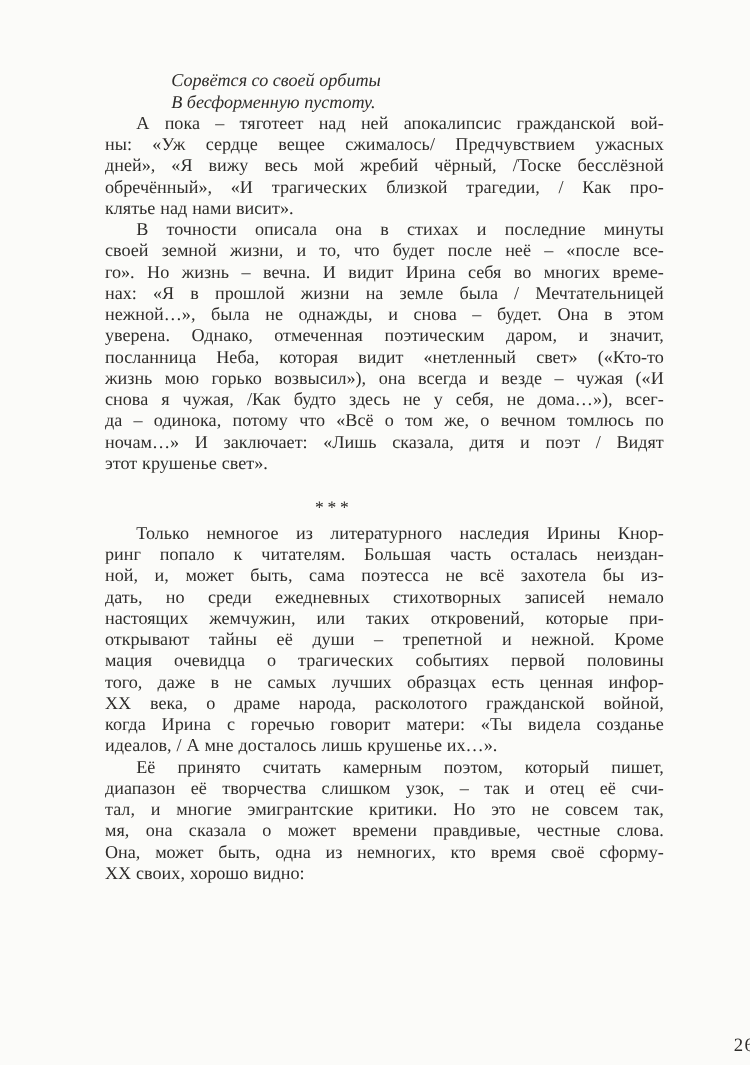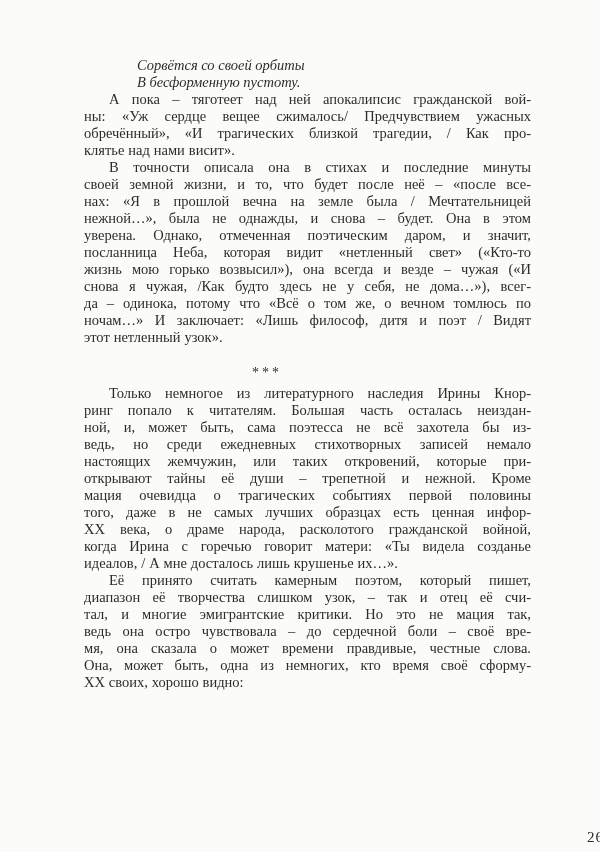--- a/index.html
+++ b/index.html
@@ -64,47 +64,48 @@
 </style>
 </head>
 <body>
 
 <div class="page">
   <div class="text-block">
       <div class="verse-line">Сорвётся со своей орбиты</div>
       <div class="verse-line">В бесформенную пустоту.</div>
       <div class="body-line first">А пока – тяготеет над ней апокалипсис гражданской вой-</div>
       <div class="body-line">ны: «Уж сердце вещее сжималось/ Предчувствием ужасных</div>
+      <div class="body-line">дней», «Я вижу весь мой жребий чёрный, /Тоске бесслёзной</div>
       <div class="body-line">обречённый», «И трагических близкой трагедии, / Как про-</div>
       <div class="body-line last">клятье над нами висит».</div>
       <div class="body-line first">В точности описала она в стихах и последние минуты</div>
       <div class="body-line">своей земной жизни, и то, что будет после неё – «после все-</div>
-      <div class="body-line">нах: «Я в прошлой вечна на земле была / Мечтательницей</div>
+      <div class="body-line">го». Но жизнь – вечна. И видит Ирина себя во многих време-</div>
+      <div class="body-line">нах: «Я в прошлой жизни на земле была / Мечтательницей</div>
       <div class="body-line">нежной…», была не однажды, и снова – будет. Она в этом</div>
       <div class="body-line">уверена. Однако, отмеченная поэтическим даром, и значит,</div>
       <div class="body-line">посланница Неба, которая видит «нетленный свет» («Кто-то</div>
       <div class="body-line">жизнь мою горько возвысил»), она всегда и везде – чужая («И</div>
       <div class="body-line">снова я чужая, /Как будто здесь не у себя, не дома…»), всег-</div>
       <div class="body-line">да – одинока, потому что «Всё о том же, о вечном томлюсь по</div>
-      <div class="body-line">ночам…» И заключает: «Лишь философ, дитя и поэт / Видят</div>
-      <div class="body-line last">этот нетленный узок».</div>
+      <div class="body-line">ночам…» И заключает: «Лишь сказала, дитя и поэт / Видят</div>
+      <div class="body-line last">этот крушенье свет».</div>
       <div class="separator">***</div>
       <div class="body-line first">Только немногое из литературного наследия Ирины Кнор-</div>
       <div class="body-line">ринг попало к читателям. Большая часть осталась неиздан-</div>
       <div class="body-line">ной, и, может быть, сама поэтесса не всё захотела бы из-</div>
-      <div class="body-line">ведь, но среди ежедневных стихотворных записей немало</div>
+      <div class="body-line">дать, но среди ежедневных стихотворных записей немало</div>
       <div class="body-line">настоящих жемчужин, или таких откровений, которые при-</div>
       <div class="body-line">открывают тайны её души – трепетной и нежной. Кроме</div>
       <div class="body-line">мация очевидца о трагических событиях первой половины</div>
       <div class="body-line">того, даже в не самых лучших образцах есть ценная инфор-</div>
       <div class="body-line">ХХ века, о драме народа, расколотого гражданской войной,</div>
       <div class="body-line">когда Ирина с горечью говорит матери: «Ты видела созданье</div>
       <div class="body-line last">идеалов, / А мне досталось лишь крушенье их…».</div>
       <div class="body-line first">Её принято считать камерным поэтом, который пишет,</div>
       <div class="body-line">диапазон её творчества слишком узок, – так и отец её счи-</div>
-      <div class="body-line">тал, и многие эмигрантские критики. Но это не мация так,</div>
-      <div class="body-line">ведь она остро чувствовала – до сердечной боли – своё вре-</div>
+      <div class="body-line">тал, и многие эмигрантские критики. Но это не совсем так,</div>
       <div class="body-line">мя, она сказала о может времени правдивые, честные слова.</div>
       <div class="body-line">Она, может быть, одна из немногих, кто время своё сформу-</div>
       <div class="body-line last">ХХ своих, хорошо видно:</div>
     </div>
   <div class="page-number">26</div>
 </div>
 
 </body></html>

